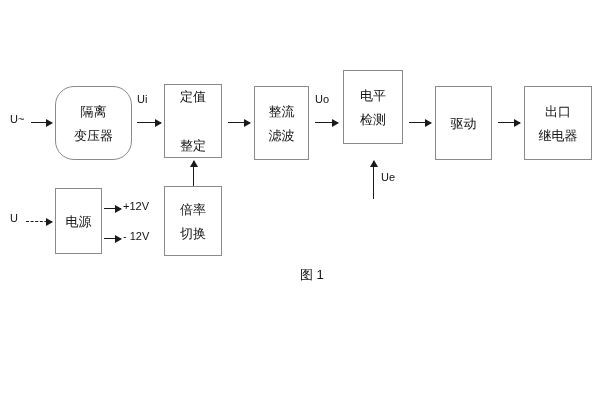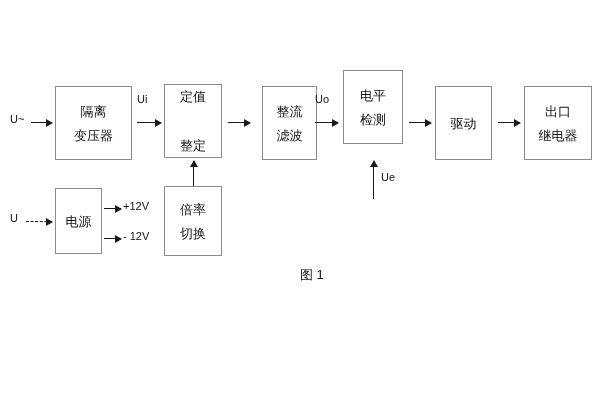--- a/index.html
+++ b/index.html
@@ -82,37 +82,37 @@
 </style>
 </head>
 <body>
 
 <div id="canvas">
 
   <div class="lbl" style="left:10px; top:114px;">U~</div>
 
   <div class="arrow-h" style="left:31px; top:122px; width:21px;"></div>
 
-  <div class="box" style="left:55px; top:86px; width:77px; height:74px;">
+  <div class="box" style="left:55px; top:86px; width:77px; height:74px;border-radius:19px;">
     <span class="line1">隔离</span>
     <span class="line2">变压器</span>
   </div>
 
   <div class="lbl" style="left:137px; top:94px;">Ui</div>
 
   <div class="arrow-h" style="left:137px; top:122px; width:24px;"></div>
 
   <div class="box" style="left:164px; top:84px; width:58px; height:74px;gap:25px;">
     <span class="line1">定值</span>
     <span class="line2">整定</span>
   </div>
 
   <div class="arrow-h" style="left:228px; top:122px; width:22px;"></div>
 
-  <div class="box" style="left:254px; top:86px; width:55px; height:74px;margin-left:8px;">
+  <div class="box" style="left:254px; top:86px; width:55px; height:74px;">
     <span class="line1">整流</span>
     <span class="line2">滤波</span>
   </div>
 
   <div class="lbl" style="left:315px; top:94px;">Uo</div>
 
   <div class="arrow-h" style="left:315px; top:122px; width:23px;"></div>
 
   <div class="box" style="left:343px; top:70px; width:60px; height:74px;">
     <span class="line1">电平</span>

